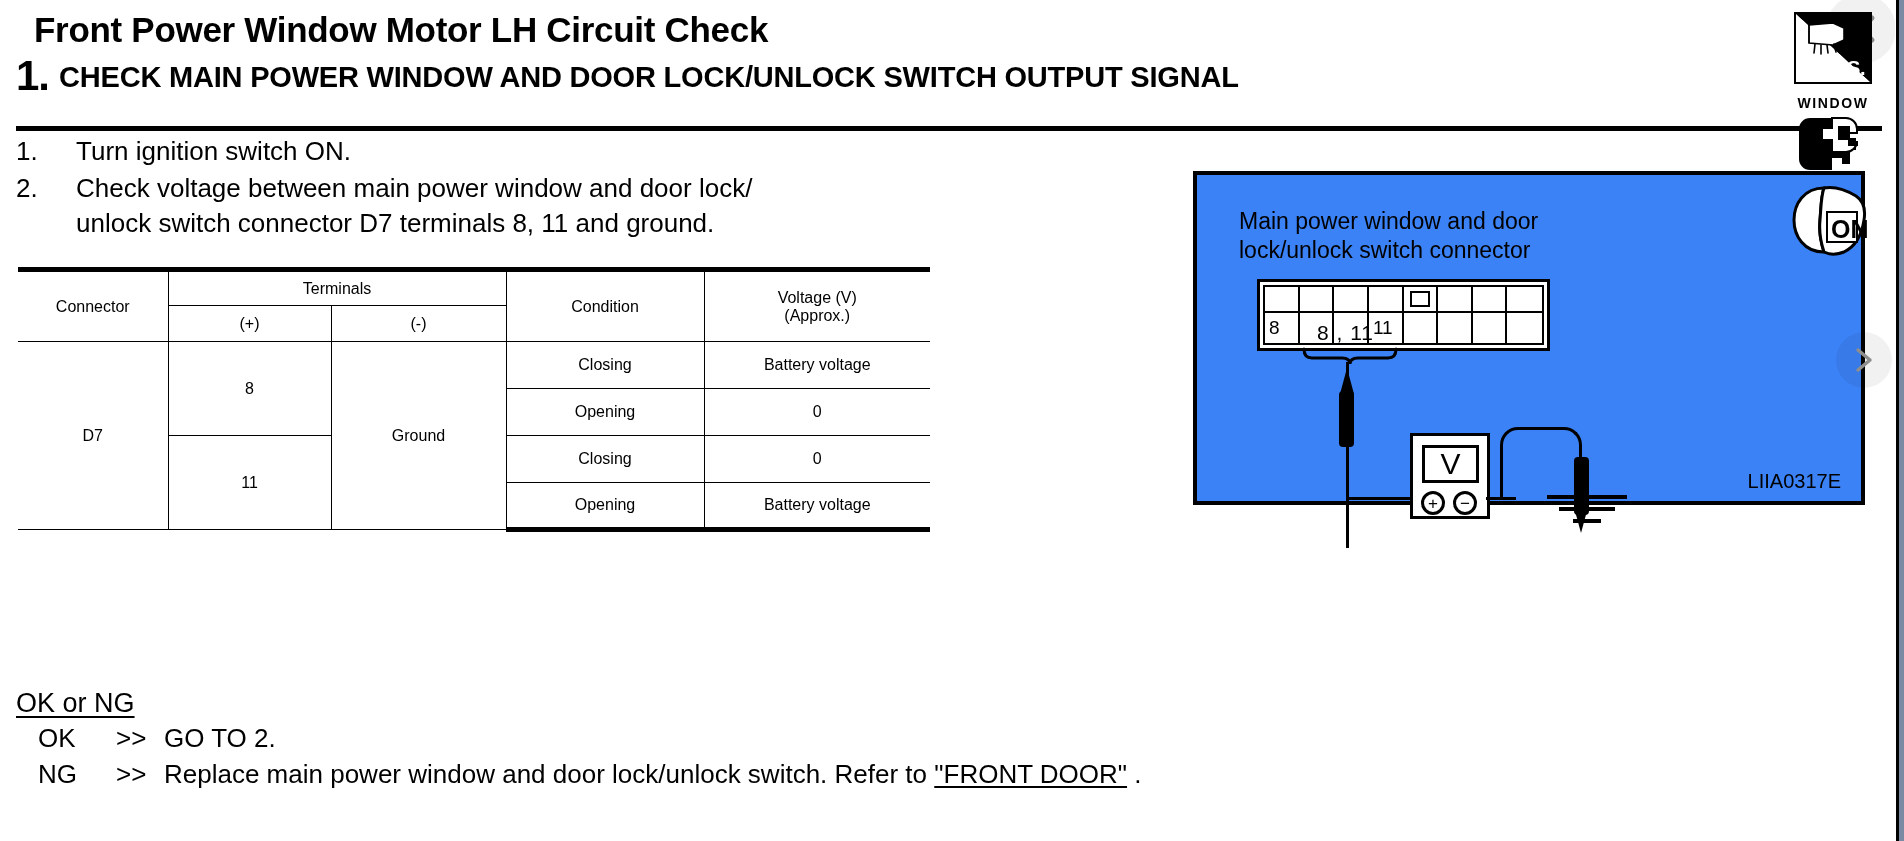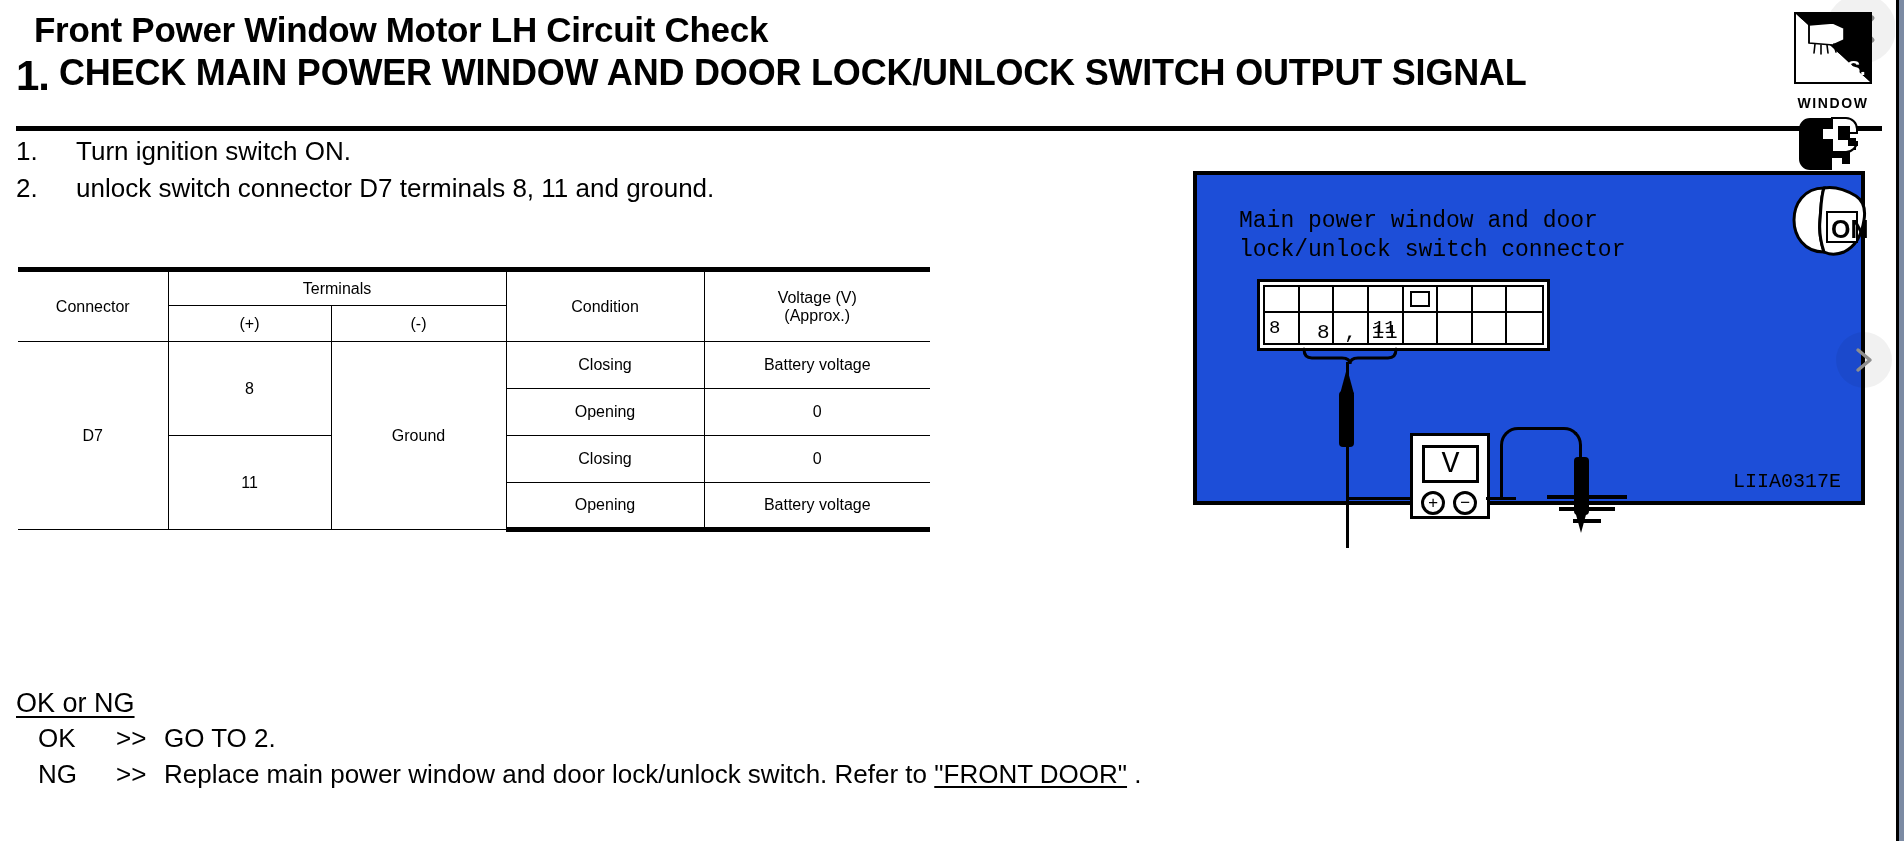--- a/index.html
+++ b/index.html
@@ -60,21 +60,21 @@
     align-items: flex-end;
     white-space: nowrap;
   }
   .step-num {
     font-size: 42px;
     font-weight: bold;
     line-height: 1;
     letter-spacing: -1px;
   }
   .step-title {
-    font-size: 36px;
+    font-size: 29px;
     font-weight: bold;
     letter-spacing: -0.2px;
     margin-left: 10px;
     position: relative;
     top: -3px;
   }
 
   .hrule {
     position: absolute;
     left: 16px; top: 126px;
@@ -153,22 +153,21 @@
     text-decoration: underline;
     text-underline-offset: 3px;
   }
 
   
   .diagram {
     position: absolute;
     left: 1193px; top: 171px;
     width: 672px; height: 334px;
     border: 4px solid #000;
-    background: #1d4ed8;
-    font-family: Liberation Mono, monospace;
+    background: #3b82f6;
   }
   .dg-caption {
     position: absolute;
     left: 42px; top: 32px;
     font-size: 23px;
     line-height: 1.25;
     width: 400px;
   }
 
   
@@ -386,20 +385,21 @@
   <div class="hrule"></div>
 
   <div class="instructions">
     <div class="ins-item">
       <span class="ins-num">1.</span>
       <span class="ins-text">Turn ignition switch ON.</span>
     </div>
     <div class="ins-item">
       <span class="ins-num">2.</span>
       <span class="ins-text justify">
+        <span>Check voltage between main power window and door lock/</span>
         <span style="text-align:left">unlock switch connector D7 terminals 8, 11 and ground.</span>
       </span>
     </div>
   </div>
 
   <table class="spec-table">
     <colgroup>
       <col style="width:150px">
         <col style="width:163px">
         <col style="width:175px">

